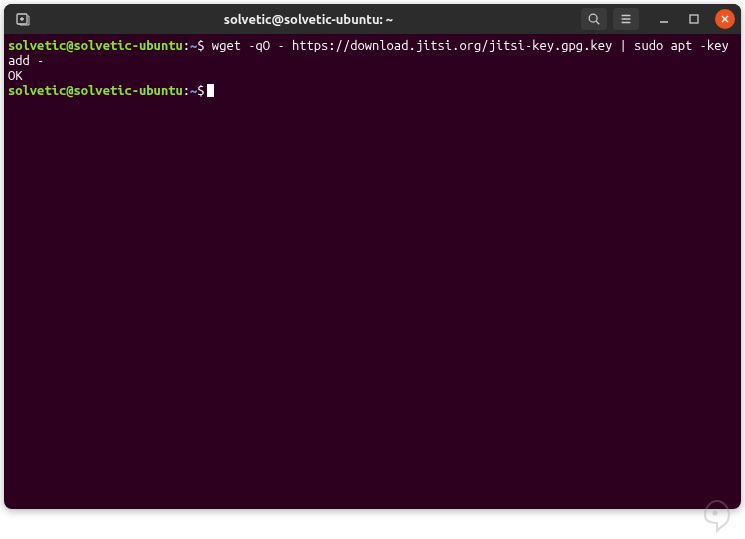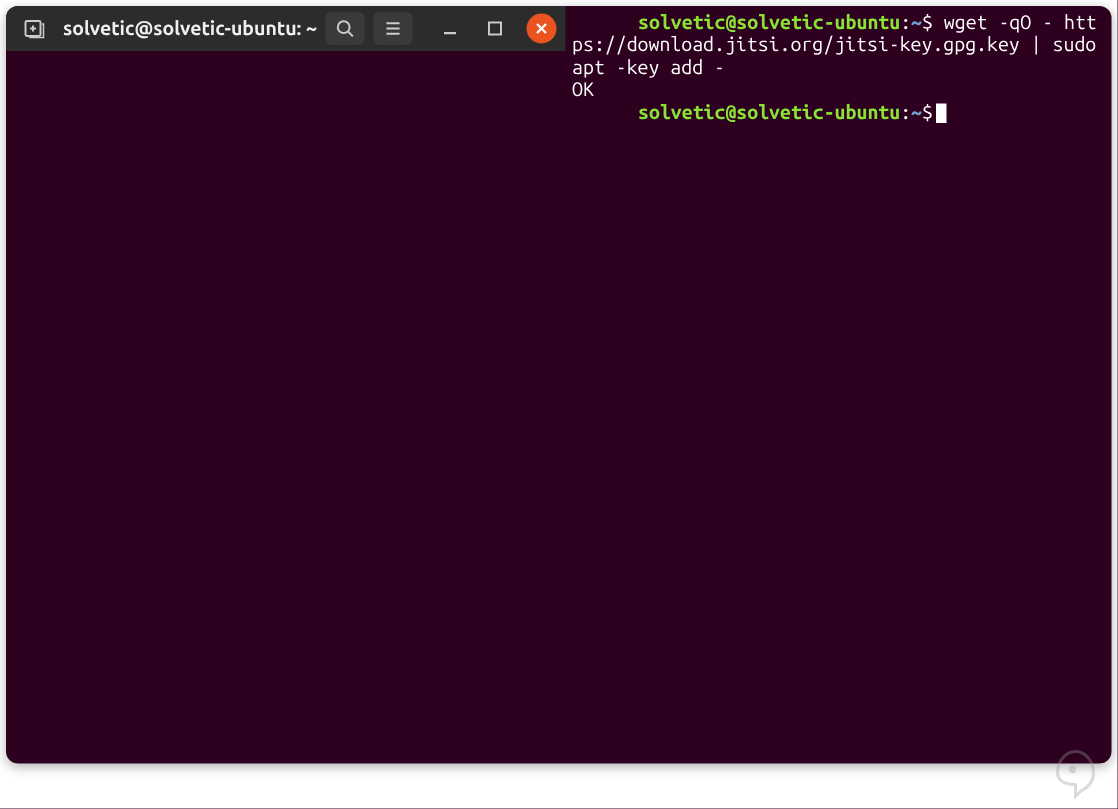--- a/index.html
+++ b/index.html
@@ -20,21 +20,21 @@
     .window {
       position: absolute;
       top: 4px;
       left: 4px;
       width: 737px;
       height: 505px;
       background: #2c001e;
       border-radius: 8px;
       overflow: hidden;
       display: flex;
-      flex-direction: row;
+      flex-direction: column;
       box-shadow: 0 2px 8px rgba(0,0,0,0.3);
     }
     
     .titlebar {
       height: 30px;
       background: #2c2c2c;
       display: flex;
       align-items: center;
       padding: 0 6px;
       gap: 6px;
@@ -140,21 +140,20 @@
       line-height: 15px;
       color: #ffffff;
       white-space: pre-wrap;
       word-break: break-all;
       font-family: "Ubuntu Mono", "DejaVu Sans Mono", monospace;
     }
     
     .prompt-user {
       color: #8ae234;
       font-weight: bold;
-      margin-left: 44px;
     }
     
     .prompt-path {
       color: #729fcf;
       font-weight: bold;
     }
     
     .prompt-sep {
       color: #ffffff;
     }

